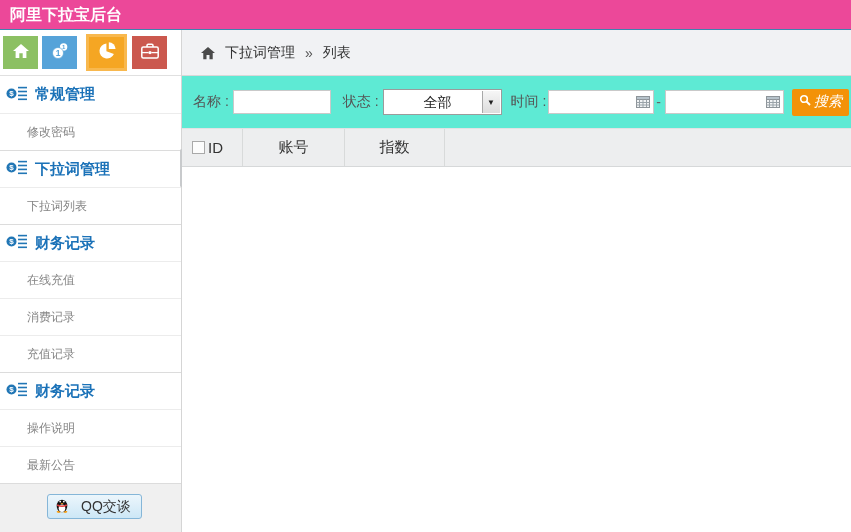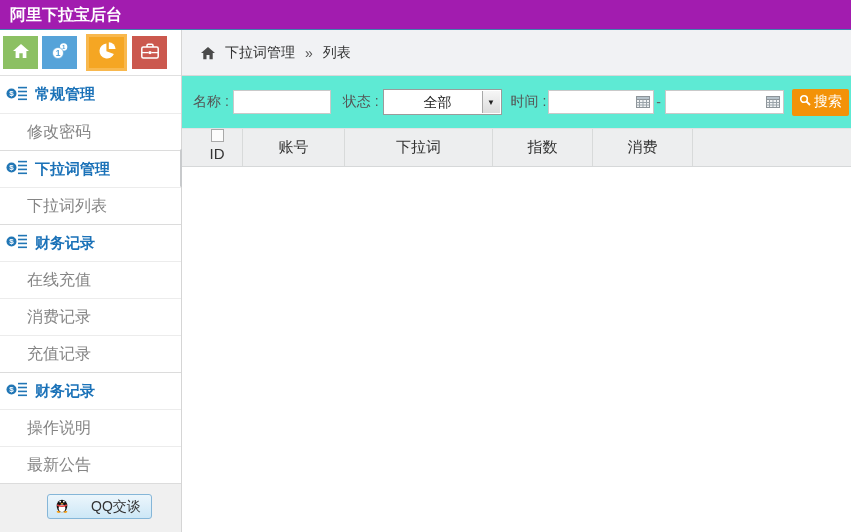--- a/index.html
+++ b/index.html
@@ -1,38 +1,38 @@
 <!DOCTYPE html>
 <html><head>
 <meta charset="utf-8">
 <style>
   * { margin:0; padding:0; box-sizing:border-box; }
   html,body { width:851px; height:532px; }
   body { position:relative; font-family:"Liberation Sans","DejaVu Sans",sans-serif; background:#fff; overflow:hidden; }
 
   
-  .topbar { position:absolute; left:0; top:0; width:851px; height:30px; background:#a21caf; border-bottom:1px solid #3d84af; }
+  .topbar { position:absolute; left:0; top:0; width:851px; height:30px; background:#ec4899; border-bottom:1px solid #3d84af; }
   .topbar .title { line-height:29px; padding-left:10px; font-size:16px; font-weight:bold; color:#fff; }
 
   
   .sidebar { position:absolute; left:0; top:30px; width:182px; height:502px; background:#fff; border-right:1px solid #d5d5d5; }
   .quick-row { height:46px; border-bottom:1px solid #e0e0e0; display:flex; align-items:center; padding-left:3px; }
   .qbtn { width:35px; height:33px; display:flex; align-items:center; justify-content:center; cursor:pointer; }
   .qbtn-home { background:#8cc063; }
   .qbtn-coins { background:#56a3d9; margin-left:4px; }
   .qbtn-pie  { background:#f5a623; border:3px solid #f8b84e; width:41px; height:37px; margin-left:9px; }
   .qbtn-case { background:#cb584e; margin-left:5px; }
 
   .side-row { height:37px; display:flex; align-items:center; }
   .side-sec { border-top:1px solid #dcdcdc; padding-left:6px; gap:7px; color:#1b72b8; font-weight:bold; font-size:15px; cursor:pointer; }
   .side-sec.first { border-top:none; }
-  .side-item { border-top:1px solid #ececec; padding-left:27px; color:#858585; font-size:16px; cursor:pointer; }
+  .side-item { border-top:1px solid #ececec; padding-left:27px; color:#858585; font-size:12px; cursor:pointer; }
 
   .qq-area { position:absolute; left:0; bottom:0; width:181px; height:49px; background:#f0f0f0; border-top:1px solid #dcdcdc; padding:10px 0 0 47px; }
-  .qq-btn { display:inline-flex; align-items:center; gap:21px; height:25px; padding:0 10px 0 6px;
+  .qq-btn { display:inline-flex; align-items:center; gap:11px; height:25px; padding:0 10px 0 6px;
             background:linear-gradient(#ecf6fc,#cde7f6); border:1px solid #85b6d8; border-radius:3px;
             font-size:14px; color:#333; cursor:pointer; }
   .side-scroll { position:absolute; right:-2px; top:119px; width:3px; height:38px; background:#c8cacc; border-radius:2px; }
 
   
   .main { position:absolute; left:182px; top:30px; width:669px; height:502px; background:#fff; }
   .breadcrumb { height:46px; background:#f1f2f4; border-bottom:1px solid #d8d8d8; display:flex; align-items:center; padding-left:18px; font-size:14px; color:#333; }
   .breadcrumb .crumb-home { display:flex; margin-right:9px; }
   .breadcrumb .sep { margin:0 10px; color:#555; }
 
@@ -45,24 +45,24 @@
   .select-box .sel-btn { position:absolute; right:1px; top:1px; bottom:1px; width:18px;
        background:linear-gradient(#f6f6f6,#dcdcdc); border-left:1px solid #a8a8a8;
        display:flex; align-items:center; justify-content:center; font-size:8px; color:#222; }
   .lbl-time { margin-left:9px; }
   .date-wrap { position:relative; margin-left:2px; }
   .date-wrap .cal { position:absolute; right:4px; top:5px; }
   .inp-date1 { width:106px; padding-right:20px; }
   .inp-date2 { width:119px; padding-right:20px; }
   .dash { margin:0 2px; color:#666; }
   .search-btn { margin-left:8px; width:57px; height:27px; background:#f39208; border:none; border-radius:2px;
-       color:#fff; font-size:14px; display:flex; align-items:center; justify-content:center; gap:2px; cursor:pointer; }
+       color:#fff; font-size:14px; display:flex; align-items:center; justify-content:center; gap:2px; cursor:pointer;font-style:italic; }
 
   .thead { height:38px; background:#edeeef; border-bottom:1px solid #d6d8d9; display:flex; font-size:15px; color:#333; }
-  .th { display:flex; align-items:center; justify-content:center; border-right:1px solid #d8dada; height:100%;flex-direction:column; }
+  .th { display:flex; align-items:center; justify-content:center; border-right:1px solid #d8dada; height:100%; }
   .th-id { width:61px; justify-content:flex-start; padding-left:10px; gap:3px; }
   .th-account { width:102px; } .th-keyword { width:148px; }
   .th-index { width:100px; } .th-days { width:100px; } .th-cost { width:100px; }
   .th-extra { flex:1; border-right:none; }
   .chk { width:13px; height:13px; border:1px solid #a9a9a9; background:#fcfcfc; display:inline-block; cursor:pointer; }
 
   .tbody-empty { background:#fff; height:365px; }
 </style>
 </head>
 <body>
@@ -286,20 +286,18 @@
       <span>搜索</span>
     </button>
   </div>
 
   <div class="thead">
     <div class="th th-id">
       <span class="chk"></span>
       <span>ID</span>
     </div>
     <div class="th th-account">账号</div>
-    <div class="th th-keyword">下拉词</div>
     <div class="th th-index">指数</div>
-    <div class="th th-cost">消费</div>
     <div class="th th-extra"></div>
   </div>
 
   <div class="tbody-empty"></div>
 </div>
 
 </body></html>

